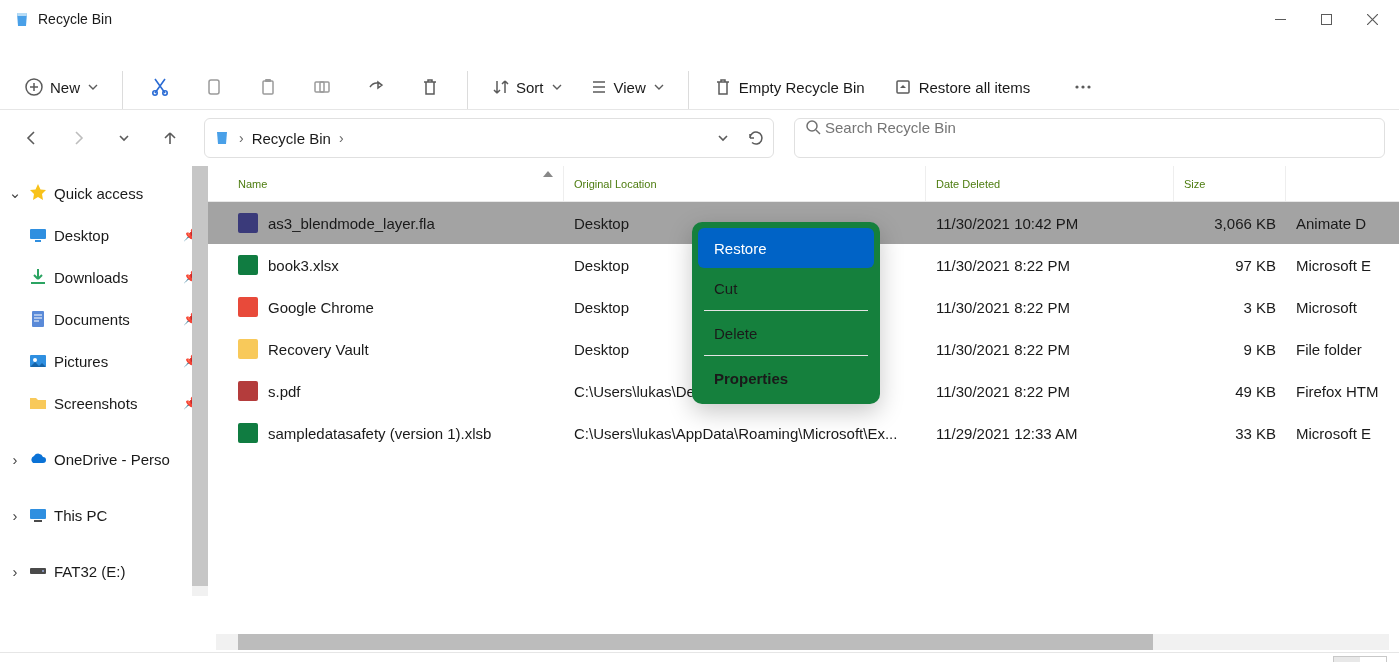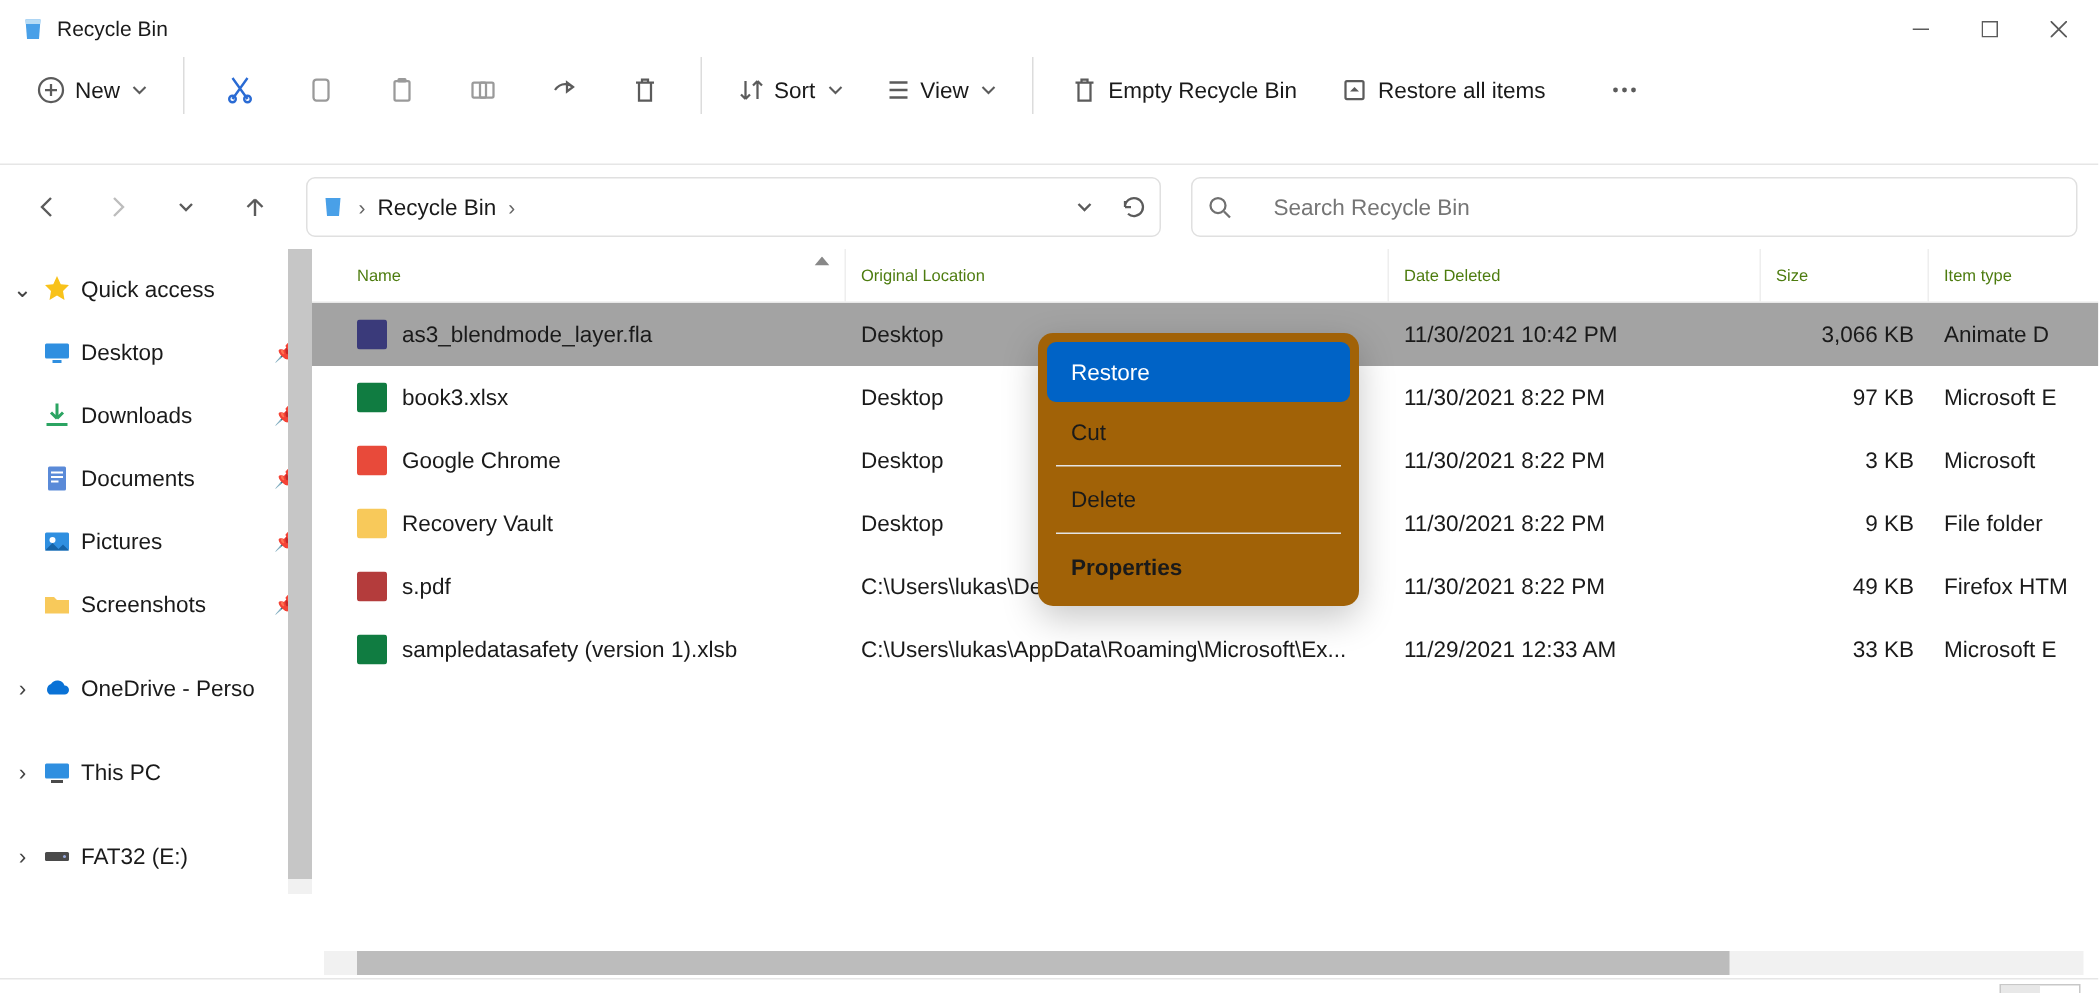--- a/index.html
+++ b/index.html
@@ -7,35 +7,35 @@
 
 
 .titlebar { height:38px; display:flex; align-items:center; padding:0 4px; }
 .titlebar .app-icon { width:20px; height:20px; margin:0 6px 0 8px; }
 .titlebar .title { flex:0 0 auto; font-size:14px; }
 .titlebar .spacer { flex:1; }
 .win-btn { width:46px; height:38px; display:flex; align-items:center; justify-content:center; }
 .win-btn svg { width:11px; height:11px; }
 
 
-.toolbar { height:72px; display:flex; align-items:flex-start; padding:0 14px; gap:8px; border-bottom:1px solid #e6e6e6; }
+.toolbar { height:72px; display:flex; align-items:flex-end; padding:0 14px; gap:8px; border-bottom:1px solid #e6e6e6; }
 .tb-btn { height:44px; display:flex; align-items:center; justify-content:center; padding:0 10px; border-radius:6px; }
 .tb-btn.icon-only { width:46px; padding:0; }
 .tb-btn .lbl { margin-left:6px; font-size:15px; }
 .sep { width:1px; height:38px; background:#dcdcdc; margin:0 6px; }
 .chev { margin-left:8px; }
 
 
 .navrow { height:56px; display:flex; align-items:center; padding:0 14px; gap:10px; }
 .nav-btn { width:36px; height:36px; display:flex; align-items:center; justify-content:center; border-radius:6px; }
 .addressbar { flex:1; height:40px; border:1px solid #e0e0e0; border-radius:6px; display:flex; align-items:center; padding:0 8px; gap:8px; margin-left:6px; max-width:570px; }
 .addressbar .crumb { font-size:15px; }
 .addressbar .sep-ch { color:#666; }
 .addressbar .flex { flex:1; }
-.searchbar { flex:1; height:40px; border:1px solid #e0e0e0; border-radius:6px; display:flex; align-items:center; padding:0 10px; gap:28px; margin-left:10px; }
+.searchbar { flex:1; height:40px; border:1px solid #e0e0e0; border-radius:6px; display:flex; align-items:flex-start; padding:0 10px; gap:4px; margin-left:10px; }
 .searchbar input { border:none; outline:none; font-size:15px; flex:1; color:#555; }
 
 
 .main { display:flex; height:calc(662px - 38px - 72px - 56px - 30px); }
 
 
 .sidebar { width:208px; border-right:0; position:relative; padding-top:6px; }
 .sidebar .scroll { position:absolute; right:0; top:0; width:16px; height:430px; background:#f1f1f1; }
 .sidebar .scroll .thumb { position:absolute; top:0; left:0; width:16px; height:420px; background:#c6c6c6; }
 .nav-item { display:flex; align-items:center; height:42px; padding:0 10px 0 8px; gap:6px; font-size:15px; }
@@ -61,21 +61,21 @@
 .row.sel { background:#a3a3a3; }
 .row .c { padding:0 10px; overflow:hidden; white-space:nowrap; text-overflow:ellipsis; }
 .row .c.name { width:336px; display:flex; align-items:center; gap:10px; }
 .row .c.loc  { width:362px; }
 .row .c.date { width:248px; }
 .row .c.size { width:112px; text-align:right; }
 .row .c.type { flex:1; }
 .file-ic { width:20px; height:20px; flex-shrink:0; border-radius:2px; }
 
 
-.ctx { position:absolute; left:484px; top:56px; width:214px; background:#a16207; border-radius:10px; box-shadow:0 8px 24px rgba(0,0,0,0.22); padding:6px; z-index:50; }
+.ctx { position:absolute; left:484px; top:56px; width:188px; background:#15803d; border-radius:10px; box-shadow:0 8px 24px rgba(0,0,0,0.22); padding:6px; z-index:50; }
 .ctx .mi { height:40px; display:flex; align-items:center; padding:0 16px; border-radius:6px; font-size:15px; }
 .ctx .mi.hi { background:#0063c6; color:#fff; }
 .ctx .mi.bold { font-weight:600; }
 .ctx .divider { height:1px; background:#e4e4e4; margin:2px 6px; }
 
 
 .hscroll { height:20px; display:flex; align-items:center; padding:0 10px 0 216px; }
 .hscroll .track { flex:1; height:16px; background:#f1f1f1; position:relative; }
 .hscroll .track .thumb { position:absolute; left:22px; top:0; height:16px; width:78%; background:#bcbcbc; }
 
@@ -343,23 +343,20 @@
       </div>
       <div class="col loc">
           <span>Original Location</span>
         </div>
       <div class="col date">
           <span>Date Deleted</span>
         </div>
       <div class="col size">
           <span>Size</span>
         </div>
-      <div class="col type">
-          <span>Item type</span>
-        </div>
     </div>
 
     <div class="rows" id="rows">
         <div class="row sel">
           <div class="c name">
             <div class="file-ic" style="background:#3a3a7a"></div>
             <span>as3_blendmode_layer.fla</span>
           </div>
           <div class="c loc">Desktop</div>
           <div class="c date">11/30/2021 10:42 PM</div>

